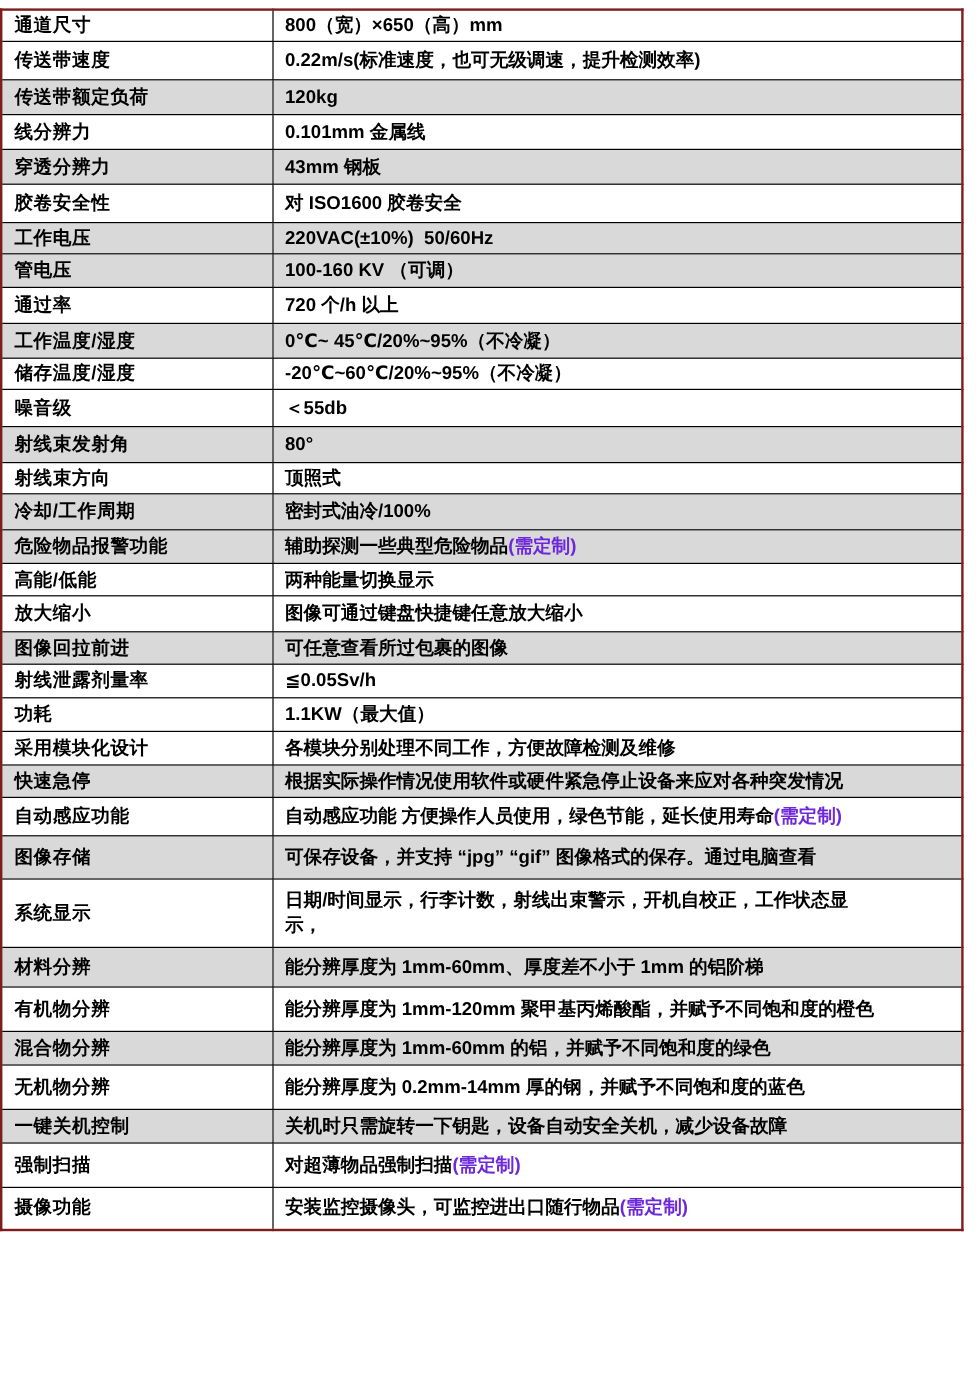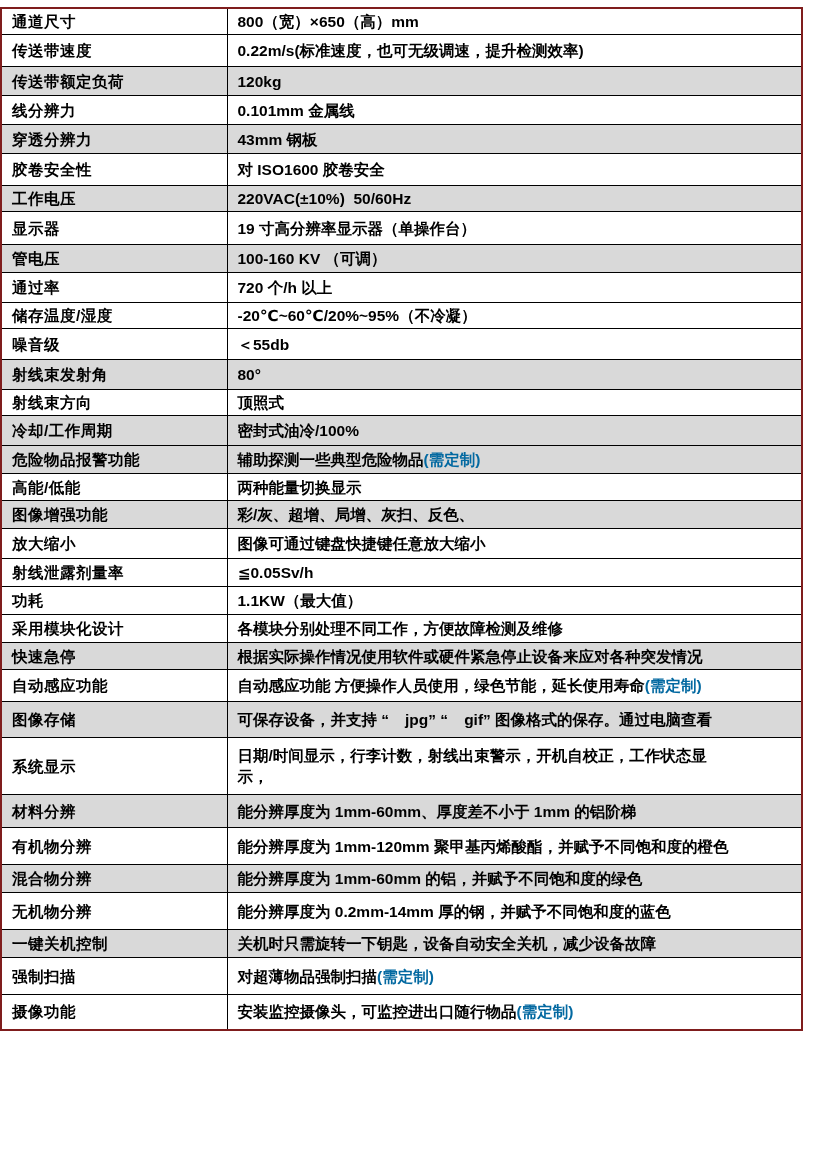--- a/index.html
+++ b/index.html
@@ -19,27 +19,26 @@
     font-size:15.5px;
     line-height:21px;
     color:#000000;
     padding:2px 6px 2px 10px;
     vertical-align:middle;
     overflow:hidden;
   }
   td.lbl{letter-spacing:0.5px;}
   td.val{white-space:pre-wrap;}
   tr.g td{background:#d9d9d9;}
-  .red{color:#0369a1;}
+  .red{color:#6d28d9;}
   .wavy{
     text-decoration-style:wavy;
     text-decoration-color:#ff2a1a;
     text-decoration-thickness:1px;
     text-underline-offset:3px;
-    margin-left:16px;
   }
 </style>
 </head>
 <body>
 
 <div class="page">
 <table class="spec">
   <colgroup>
         <col style="width:226px">
         <col>
@@ -66,31 +65,31 @@
           <td class="val"><span>43mm 钢板</span></td>
         </tr>
     <tr style="height:32px">
           <td class="lbl">胶卷安全性</td>
           <td class="val"><span>对 ISO1600 胶卷安全</span></td>
         </tr>
     <tr style="height:20px" class="g">
           <td class="lbl">工作电压</td>
           <td class="val"><span>220VAC(±10%)  50/60Hz</span></td>
         </tr>
-    <tr style="height:33px">
-          <td class="lbl">显示器</td>
-          <td class="val"><span>19 寸高分辨率显示器（单操作台）</span></td>
-        </tr>
     <tr style="height:28px" class="g">
           <td class="lbl">管电压</td>
           <td class="val"><span>100-160 KV （可调）</span></td>
         </tr>
     <tr style="height:30px">
           <td class="lbl">通过率</td>
           <td class="val"><span>720 个/h 以上</span></td>
+        </tr>
+    <tr style="height:29px" class="g">
+          <td class="lbl">工作温度/湿度</td>
+          <td class="val"><span>0℃~ 45℃/20%~95%（不冷凝）</span></td>
         </tr>
     <tr style="height:26px">
           <td class="lbl">储存温度/湿度</td>
           <td class="val"><span>-20℃~60℃/20%~95%（不冷凝）</span></td>
         </tr>
     <tr style="height:31px">
           <td class="lbl">噪音级</td>
           <td class="val"><span>＜55db</span></td>
         </tr>
     <tr style="height:30px" class="g">
@@ -106,27 +105,27 @@
           <td class="val"><span>密封式油冷/100%</span></td>
         </tr>
     <tr style="height:28px" class="g">
           <td class="lbl">危险物品报警功能</td>
           <td class="val"><span>辅助探测一些典型危险物品</span><span class="red">(需定制)</span></td>
         </tr>
     <tr style="height:27px">
           <td class="lbl">高能/低能</td>
           <td class="val"><span>两种能量切换显示</span></td>
         </tr>
-    <tr style="height:28px" class="g">
-          <td class="lbl">图像增强功能</td>
-          <td class="val"><span>彩/灰、超增、局增、灰扫、反色、</span></td>
-        </tr>
     <tr style="height:30px">
           <td class="lbl">放大缩小</td>
           <td class="val"><span>图像可通过键盘快捷键任意放大缩小</span></td>
+        </tr>
+    <tr style="height:27px" class="g">
+          <td class="lbl">图像回拉前进</td>
+          <td class="val"><span>可任意查看所过包裹的图像</span></td>
         </tr>
     <tr style="height:28px">
           <td class="lbl">射线泄露剂量率</td>
           <td class="val"><span>≦0.05Sv/h</span></td>
         </tr>
     <tr style="height:28px">
           <td class="lbl">功耗</td>
           <td class="val"><span>1.1KW（最大值）</span></td>
         </tr>
     <tr style="height:28px">

